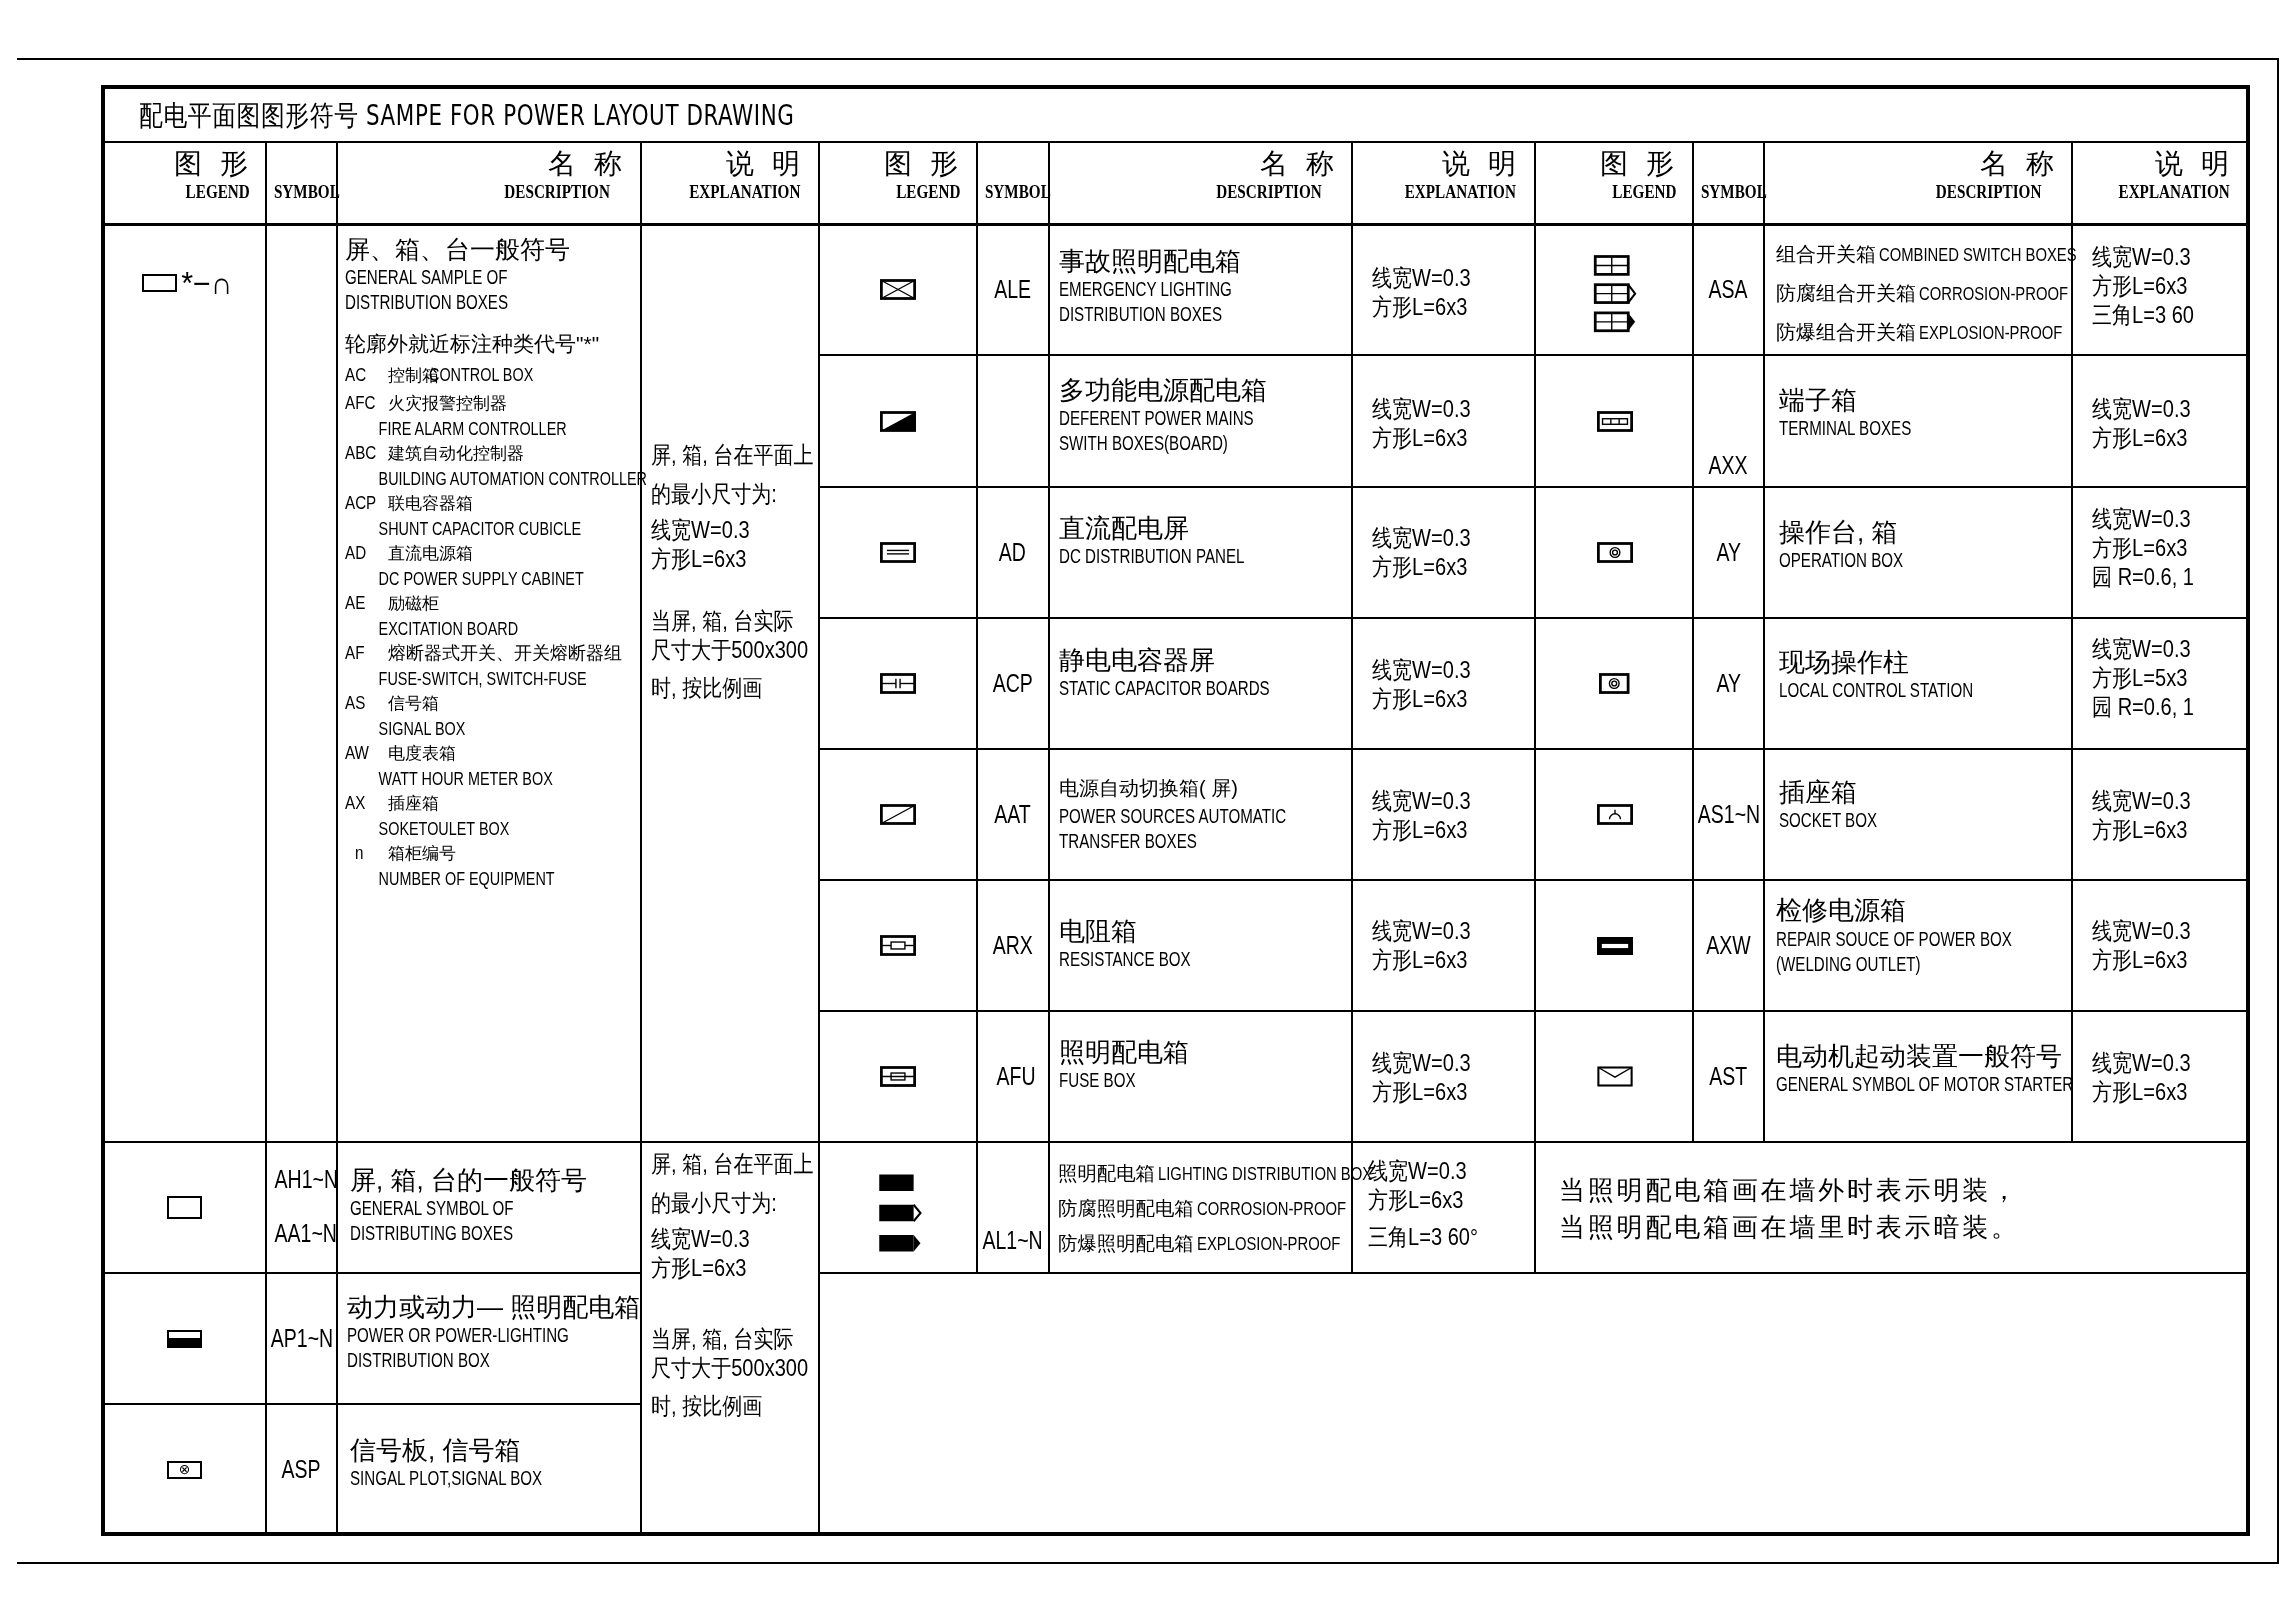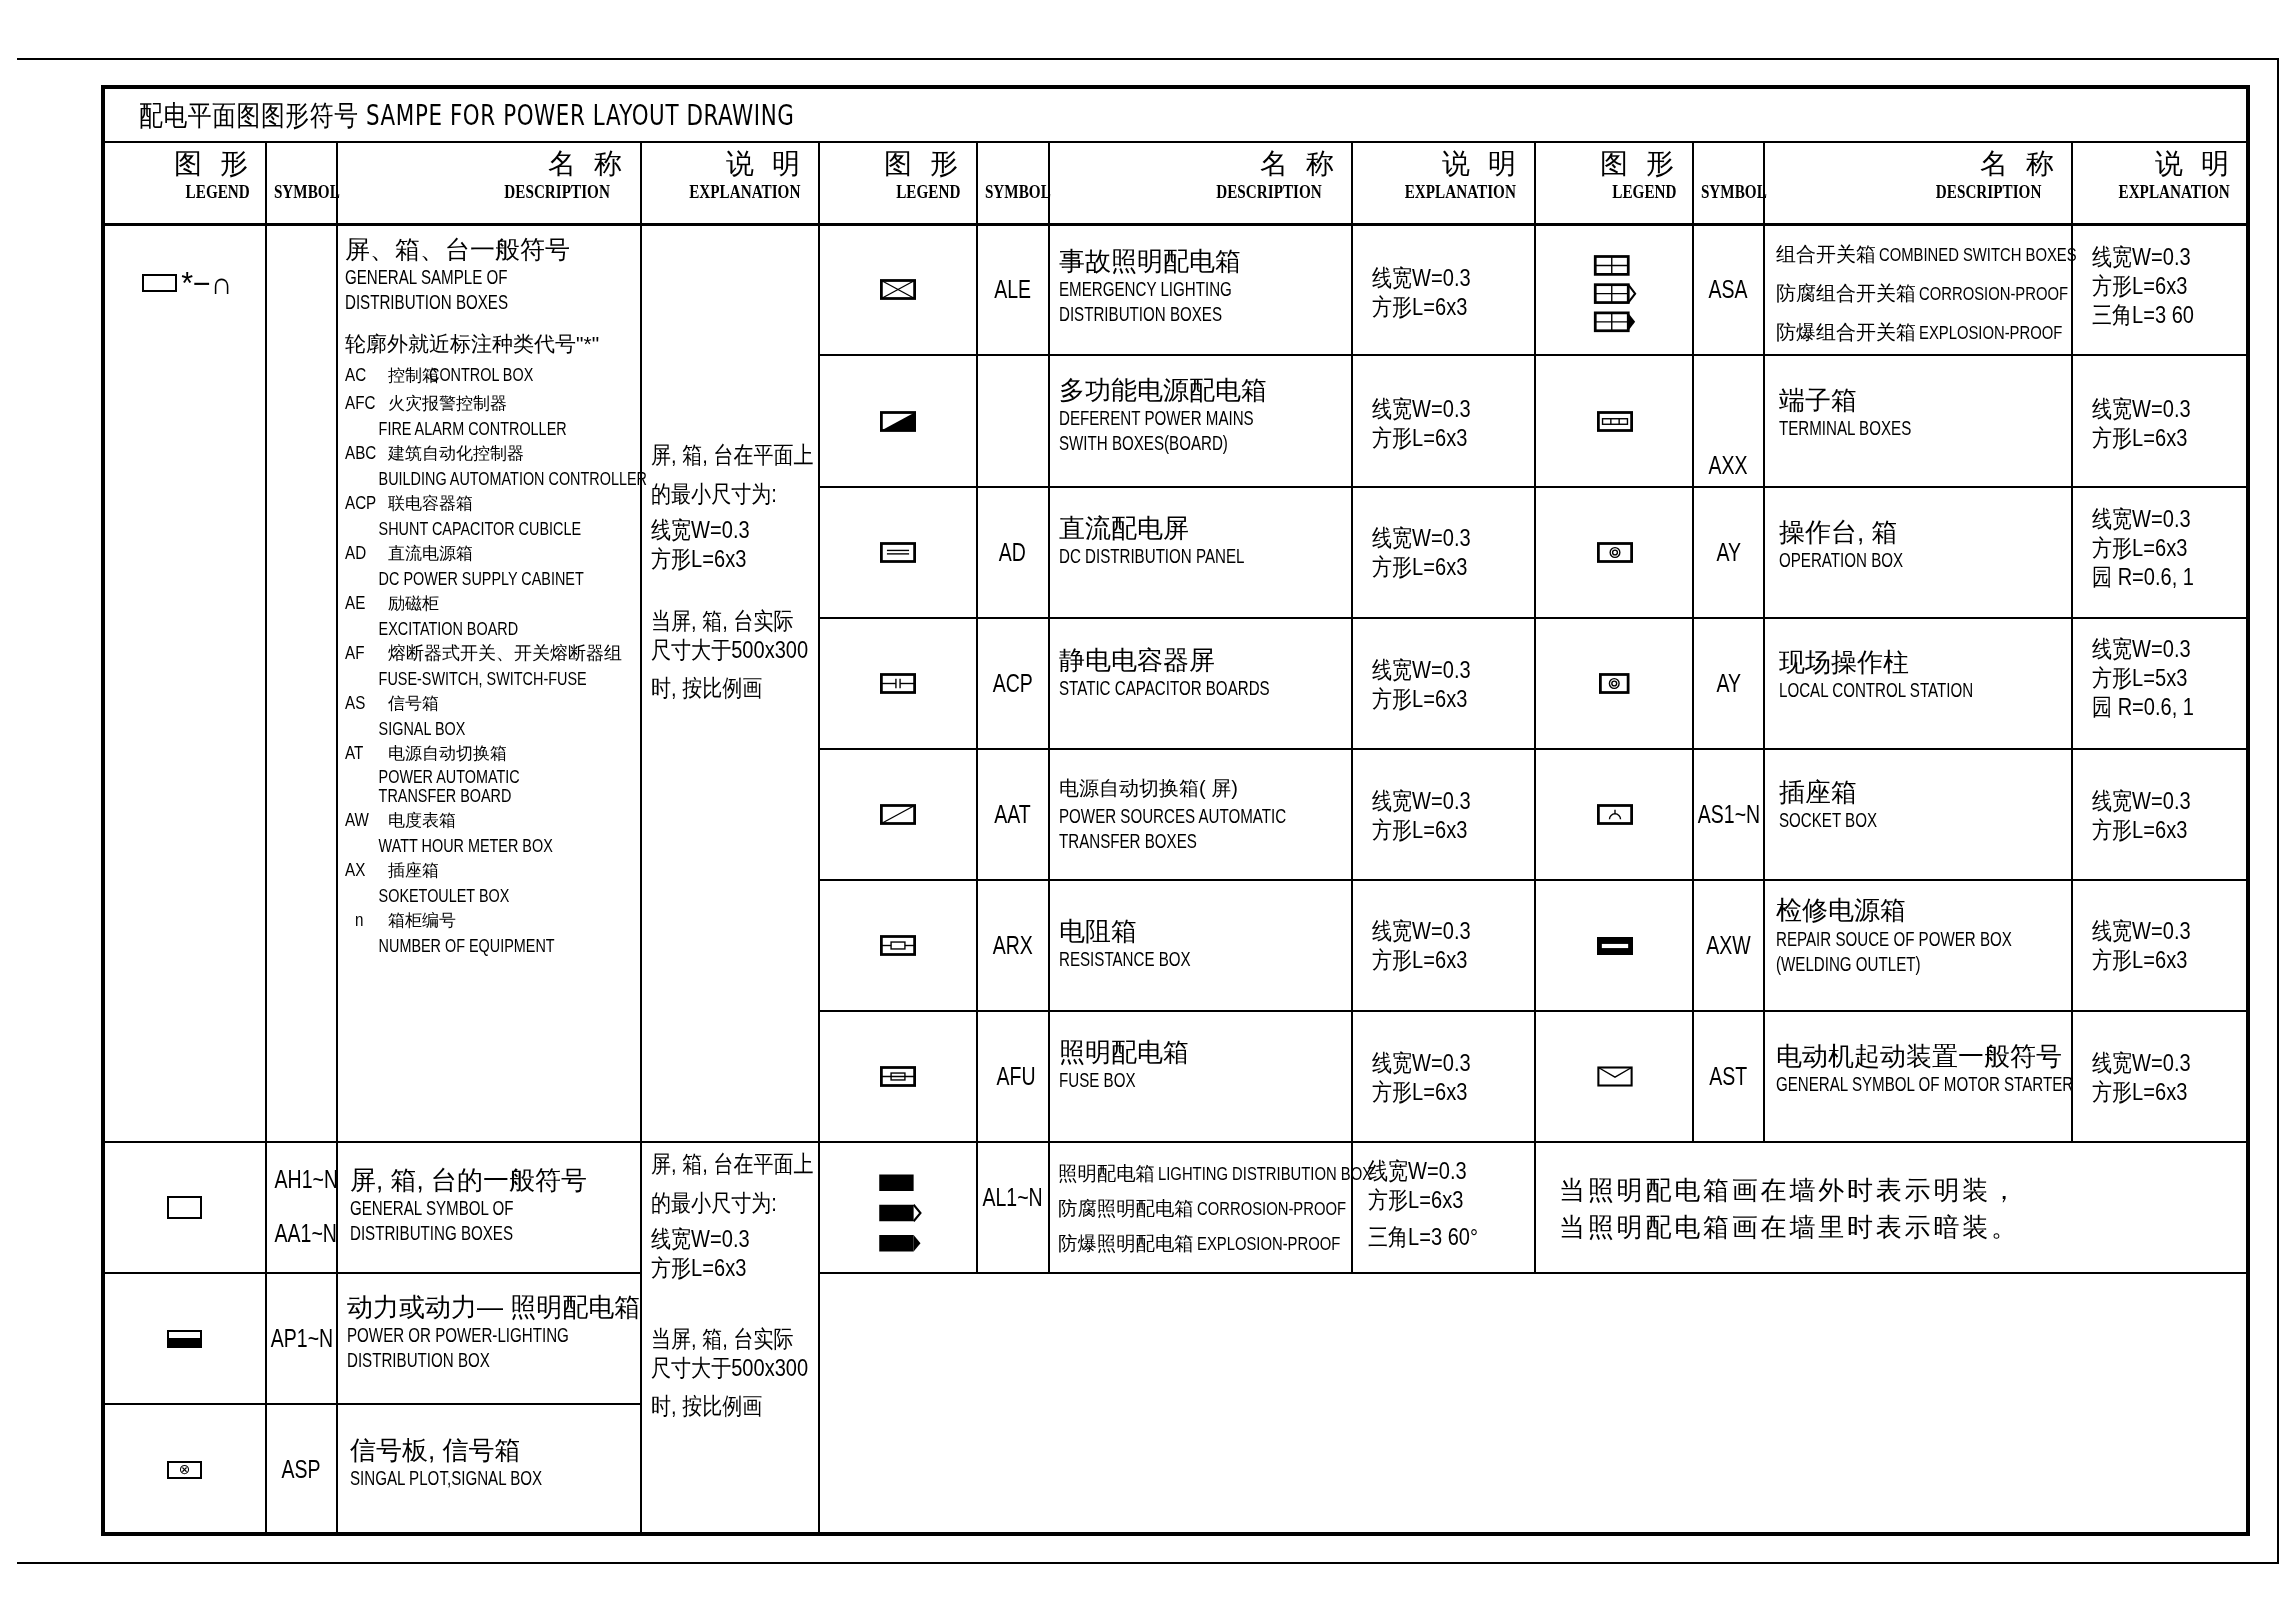--- a/index.html
+++ b/index.html
@@ -158,25 +158,20 @@
   </div>
   <div class="list-row">
     <span class="list-code">AF</span><span class="list-cn" style="font-size:18px;">熔断器式开关、开关熔断器组</span>
     <span class="list-en">FUSE-SWITCH, SWITCH-FUSE</span>
   </div>
   <div class="list-row">
     <span class="list-code">AS</span><span class="list-cn">信号箱</span>
     <span class="list-en">SIGNAL  BOX</span>
   </div>
   <div class="list-row">
-    <span class="list-code">AT</span><span class="list-cn">电源自动切换箱</span>
-    <span class="list-en" style="line-height:19.4px;">POWER  AUTOMATIC</span>
-    <span class="list-en" style="line-height:19.4px;">TRANSFER  BOARD</span>
-  </div>
-  <div class="list-row">
     <span class="list-code">AW</span><span class="list-cn">电度表箱</span>
     <span class="list-en">WATT  HOUR  METER  BOX</span>
   </div>
   <div class="list-row">
     <span class="list-code">AX</span><span class="list-cn">插座箱</span>
     <span class="list-en">SOKETOULET  BOX</span>
   </div>
   <div class="list-row">
     <span class="list-code" style="padding-left:12.5px;width:30.5px;">n</span><span class="list-cn">箱柜编号</span>
     <span class="list-en">NUMBER  OF  EQUIPMENT</span>
@@ -378,21 +373,21 @@
 
 <div class="cell center" style="left:820px;top:1143px;width:156px;height:129px;">
   <svg width="55" height="97" viewBox="0 0 80 140">
     <rect x="12" y="22" width="50" height="24" fill="#000"></rect>
     <rect x="12" y="66" width="50" height="24" fill="#000"></rect>
     <polyline points="62,66 72,78 62,90" fill="none" stroke="#000" stroke-width="3"></polyline>
     <rect x="12" y="110" width="50" height="24" fill="#000"></rect>
     <polygon points="62,110 72,122 62,134" fill="#000"></polygon>
   </svg>
 </div>
-<div class="cell center" style="left:978px;top:1143px;width:69px;height:108px;">
+<div class="cell center" style="left:978px;top:1186px;width:69px;height:108px;">
     <span class="sym">AL1~N</span>
   </div>
 <div class="abs" style="left:1058px;top:1157px;">
   <div style="white-space:nowrap;line-height:32px;"><span style="font-size:19.4px;">照明配电箱</span> <span class="en-t" style="display:inline-block;font-size:19px;">LIGHTING  DISTRIBUTION  BOX</span></div>
   <div style="white-space:nowrap;line-height:32px;"><span style="font-size:19.4px;">防腐照明配电箱</span>  <span class="en-t" style="display:inline-block;font-size:19px;">CORROSION-PROOF</span></div>
   <div style="white-space:nowrap;line-height:32px;"><span style="font-size:19.4px;">防爆照明配电箱</span>  <span class="en-t" style="display:inline-block;font-size:19px;">EXPLOSION-PROOF</span></div>
 </div>
 <div class="abs exp" style="left:1368px;top:1157px;">
   <span class="exp-line">线宽W=0.3</span>
   <span class="exp-line">方形L=6x3</span>

